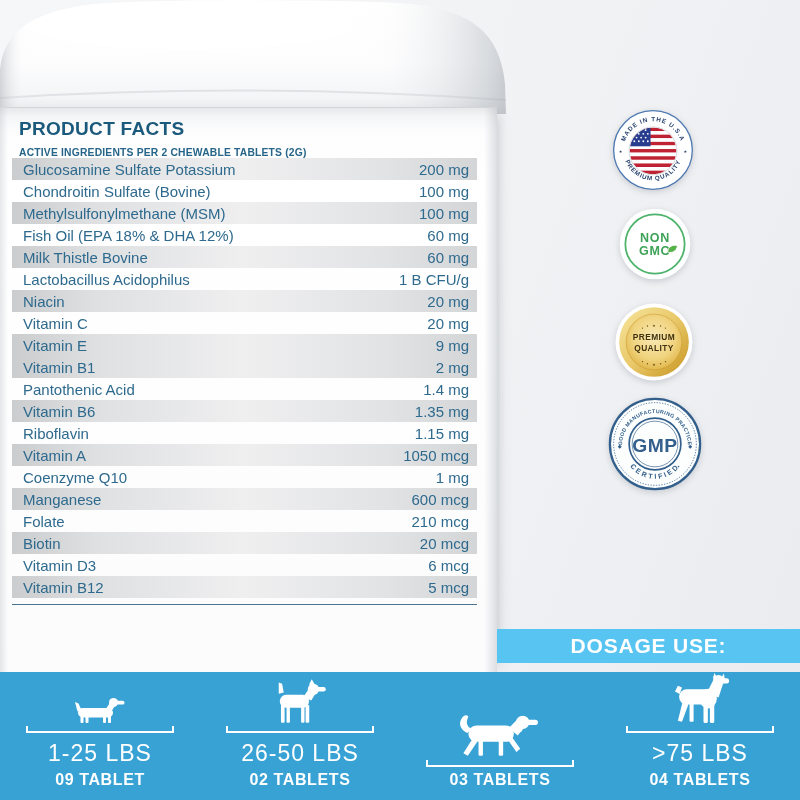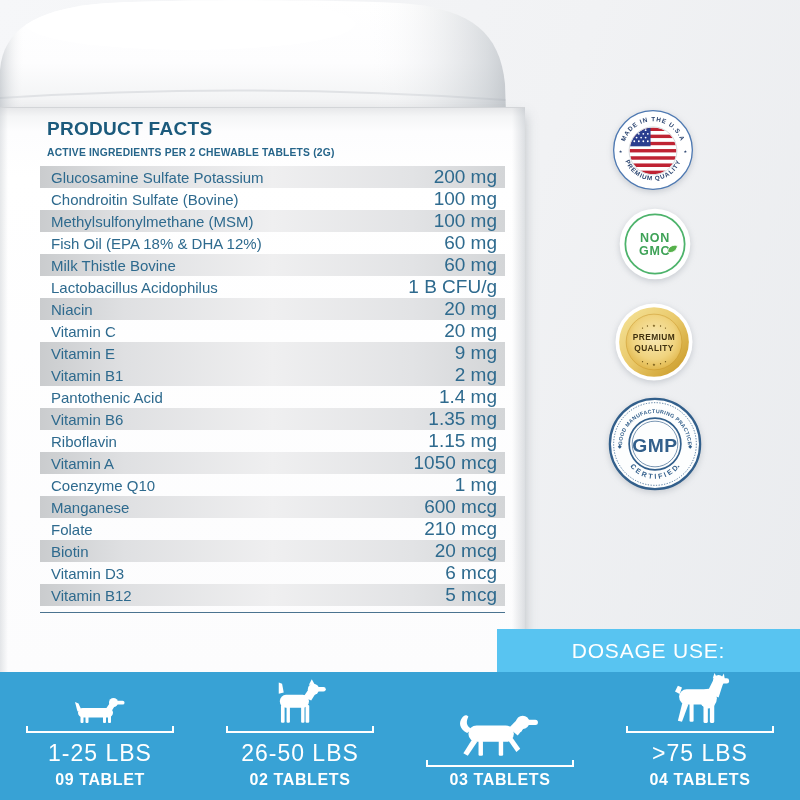--- a/index.html
+++ b/index.html
@@ -9,48 +9,47 @@
     font-family:"Liberation Sans", sans-serif;
     -webkit-font-smoothing:antialiased;
   }
   
   #dome{position:absolute;left:0;top:0;z-index:1;}
   
   .label{
     position:absolute;left:0;top:108px;width:497px;height:564px;z-index:2;
     background:linear-gradient(180deg,#e7e8ea 0,#f5f6f7 9px,#fdfdfe 24px,#ffffff 70px,#fcfcfd 100%);
     box-shadow:0 -1px 0 #d3d5d8, 7px 0 12px -7px rgba(90,100,110,.35);
-    padding-left:28px;
   }
   .label::after{content:"";position:absolute;right:0;top:0;width:13px;height:100%;
     background:linear-gradient(90deg,rgba(255,255,255,0),rgba(165,172,180,.38));}
   .label::before{content:"";position:absolute;left:0;top:0;width:8px;height:100%;
     background:linear-gradient(90deg,rgba(170,177,184,.30),rgba(255,255,255,0));}
   .label-head{padding:10px 0 0 19px;}
   .pf-title{font-size:19px;font-weight:700;color:#1b5a7c;letter-spacing:.3px;}
   .pf-subtitle{margin-top:7px;font-size:10.3px;font-weight:700;color:#26658a;letter-spacing:.2px;}
-  .ing-table{margin:8px 0 0 12px;width:465px;}
+  .ing-table{margin:0 0 0 12px;width:465px;}
   .ing-row{display:flex;justify-content:space-between;align-items:center;height:22px;
     padding:0 8px 0 11px;box-sizing:border-box;font-size:15px;color:#2e6a8e;}
   .ing-row.alt{background:linear-gradient(90deg,#caccce 0%,#dfe0e2 18%,#efeff0 50%,#e2e3e5 80%,#d3d5d7 100%);}
-  .ing-amount{font-size:19px;white-space:nowrap;}
+  .ing-amount{font-size:15px;white-space:nowrap;}
   .sep{margin:6px 0 0 12px;width:465px;border:none;border-top:1.6px solid #4a7390;}
   .inactive{margin:7px 18px 0 14px;width:460px;font-size:11.6px;line-height:14.5px;
     color:#2c688c;text-align:justify;}
   .inactive b{font-weight:700;}
   
   .badge{position:absolute;z-index:3;filter:drop-shadow(0 2px 3px rgba(110,120,132,.30));}
   #badge-usa{left:612px;top:109px;width:82px;height:82px;}
   #badge-gmo{left:617px;top:206px;width:76px;height:76px;}
   #badge-gold{left:613px;top:301px;width:82px;height:82px;}
   #badge-gmp{left:608px;top:397px;width:94px;height:94px;}
   
-  .dosage-head{position:absolute;left:497px;top:629px;width:303px;height:43px;z-index:2;
+  .dosage-head{position:absolute;left:497px;top:629px;width:303px;height:34px;z-index:2;
     background:#58c4f1;display:flex;align-items:center;justify-content:center;
-    color:#ffffff;font-size:21px;font-weight:400;letter-spacing:.8px;}
+    color:#ffffff;font-size:21px;font-weight:700;letter-spacing:.8px;}
   .dose-band{position:absolute;left:0;top:672px;width:800px;height:164px;background:#38a2d5;z-index:2;}
   .dose-col{position:absolute;top:0;width:200px;height:128px;display:flex;flex-direction:column;
     align-items:center;justify-content:flex-end;padding-bottom:11px;box-sizing:border-box;}
   .dog-wrap{height:52px;display:flex;align-items:flex-end;justify-content:center;margin-bottom:3px;}
   .dog-wrap svg{display:block;fill:#ffffff;}
   .bracket{width:148px;height:7px;border:2px solid #ffffff;border-top:none;box-sizing:border-box;}
   .weight{margin-top:7px;font-size:23px;font-weight:400;color:#ffffff;letter-spacing:1px;}
   .dose{margin-top:4px;font-size:16px;font-weight:800;color:#ffffff;letter-spacing:.6px;}
 </style>
 </head>

